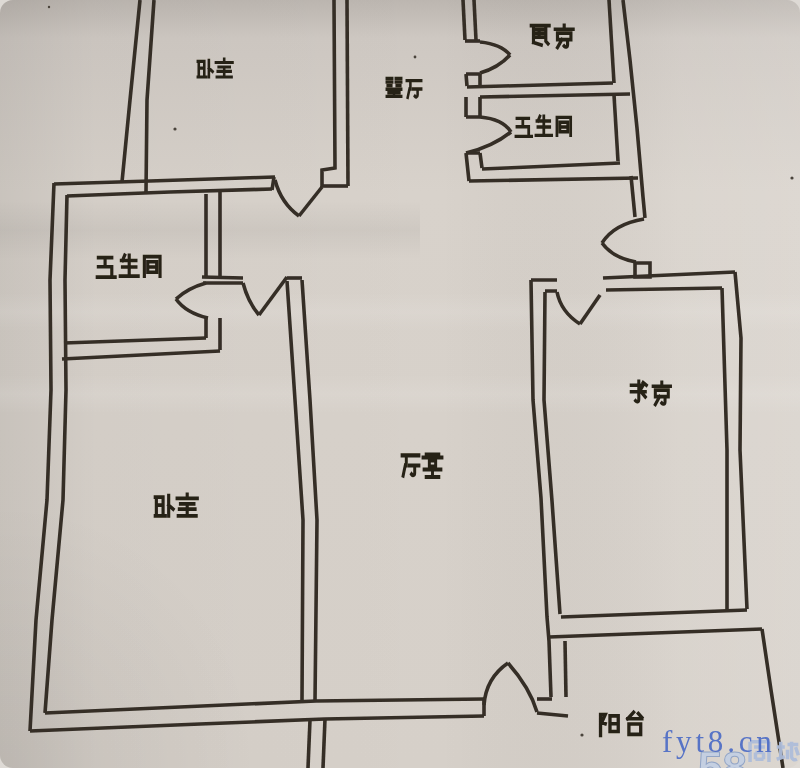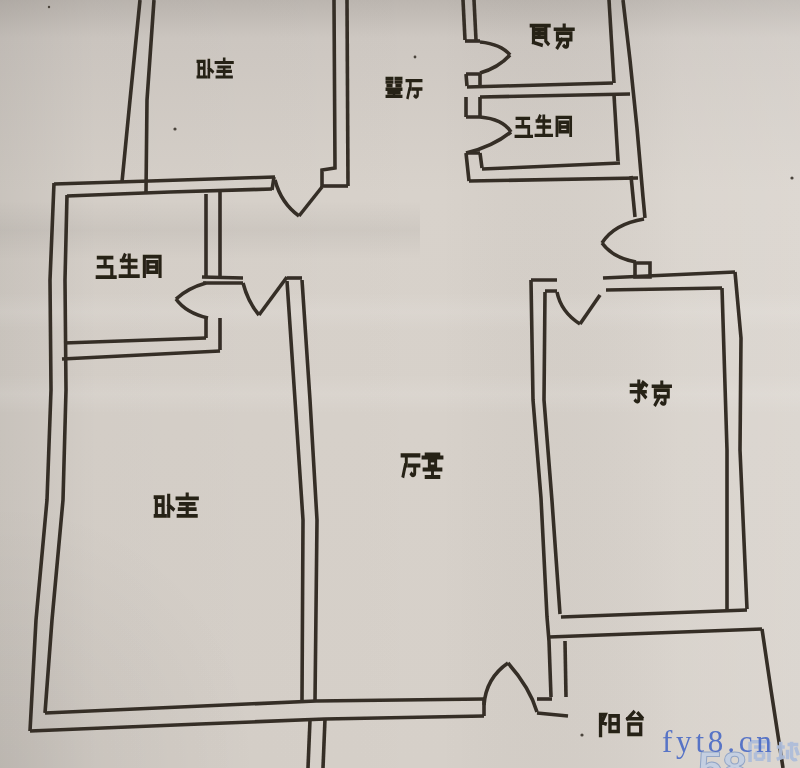--- a/index.html
+++ b/index.html
@@ -1,16 +1,16 @@
 <!DOCTYPE html>
 <html><head>
 <meta charset="utf-8">
 <style>
   html,body{margin:0;padding:0;background:#dedad5;}
-  #page{position:relative;width:800px;height:768px;overflow:hidden;font-family:"Liberation Sans",sans-serif;}
+  #page{position:relative;width:800px;height:768px;overflow:hidden;font-family:"Liberation Sans",sans-serif;border-radius:13px;}
 </style>
 </head>
 <body>
 <div id="page">
 <svg width="800" height="768" viewBox="0 0 800 768">
 <defs>
   <linearGradient id="paperv" x1="0" y1="0" x2="0" y2="1">
     <stop offset="0" stop-color="#bcb6b0"></stop>
     <stop offset="0.05" stop-color="#cec8c2"></stop>
     <stop offset="0.25" stop-color="#d8d2cb"></stop>

